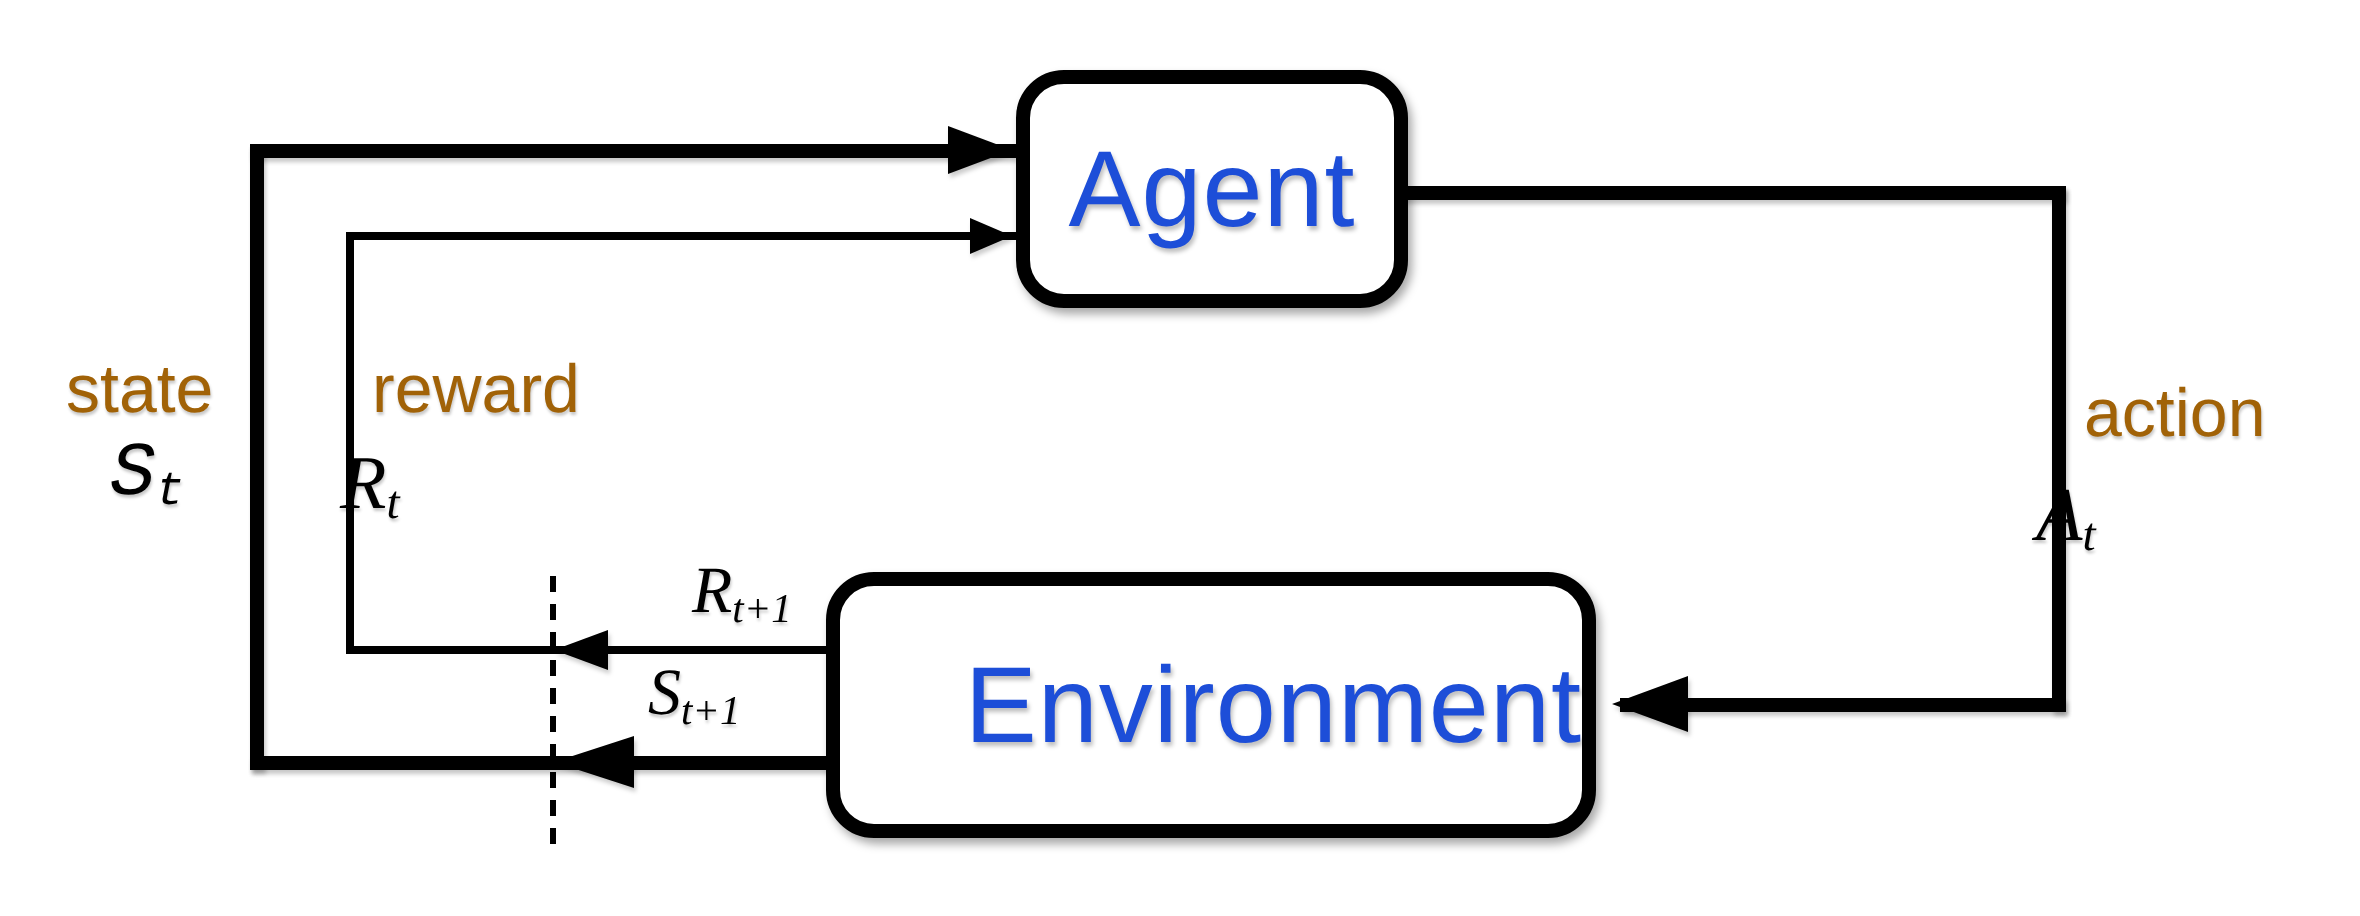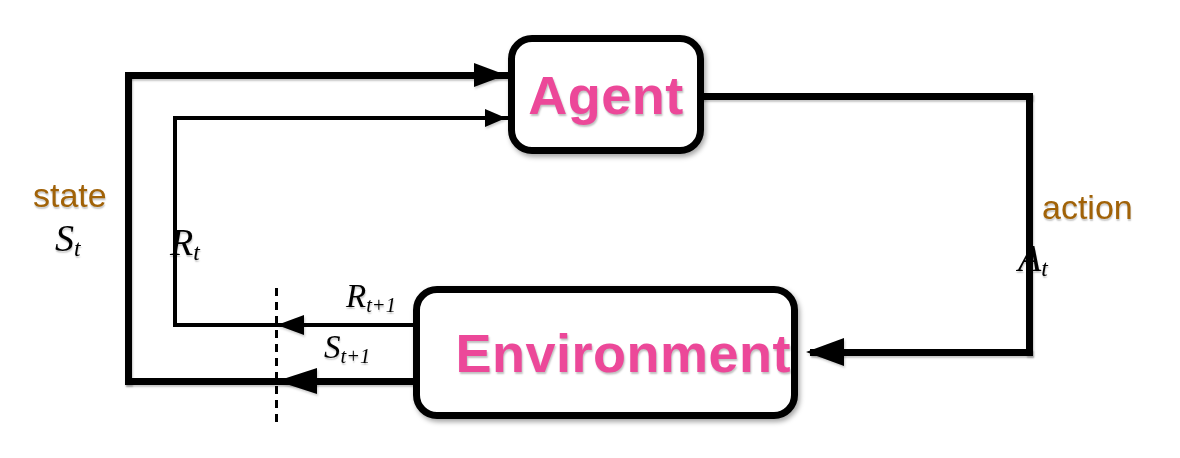--- a/index.html
+++ b/index.html
@@ -25,25 +25,24 @@
     border: 7px solid var(--box-border);
     border-radius: 24px;
     display: flex;
     align-items: center;
     justify-content: center;
     box-shadow: 2px 3px 5px rgba(0,0,0,0.35);
     z-index: 3;
   }
   .node-box .node-label {
     font-size: 54px;
-    color: #ec4899;
+    color: #1d4ed8;
     letter-spacing: 0.5px;
     text-shadow: 1px 2px 2px rgba(0,0,0,0.25);
     white-space: nowrap;
-    font-weight: bold;
   }
   #agent-box { left: 508px; top: 35px; width: 196px; height: 119px; }
   #environment-box { left: 413px; top: 286px; width: 385px; height: 133px; justify-content: flex-end; }
 
   
   .line {
     position: absolute;
     background: var(--line);
     z-index: 1;
     box-shadow: 1px 2px 2px rgba(0,0,0,0.22);
@@ -110,21 +109,21 @@
   }
   .math-label sub {
     font-size: 0.62em;
     vertical-align: baseline;
     position: relative;
     top: 0.22em;
   }
   .math-label.small { font-size: 33px; }
 
   #state-word  { left: 33px;   top: 176px; }
-  #state-symbol  { left: 55px;  top: 216px; }
+  #state-symbol  { left: 55px;  top: 216px; font-family: Liberation Mono, monospace; }
   #reward-word { left: 186px;  top: 176px; }
   #reward-symbol { left: 170px; top: 220px; }
   #action-word { left: 1042px; top: 188px; }
   #action-symbol { left: 1018px; top: 236px; }
   #reward-next-symbol { left: 326px; top: 278px; margin-left: 20px; }
   #state-next-symbol  { left: 324px; top: 329px; }
 </style>
 </head>
 <body>
 
@@ -153,20 +152,21 @@
   <div class="node-box" id="agent-box">
     <span class="node-label">Agent</span>
   </div>
   <div class="node-box" id="environment-box">
     <span class="node-label">Environment</span>
   </div>
 
   <div class="word-label" id="state-word">state</div>
   <div class="math-label" id="state-symbol"><span>S</span><sub>t</sub></div>
 
+  <div class="word-label" id="reward-word">reward</div>
   <div class="math-label" id="reward-symbol"><span>R</span><sub>t</sub></div>
 
   <div class="word-label" id="action-word">action</div>
   <div class="math-label" id="action-symbol"><span>A</span><sub>t</sub></div>
 
   <div class="math-label small" id="reward-next-symbol"><span>R</span><sub>t+1</sub></div>
   <div class="math-label small" id="state-next-symbol"><span>S</span><sub>t+1</sub></div>
 
 </div>
 

